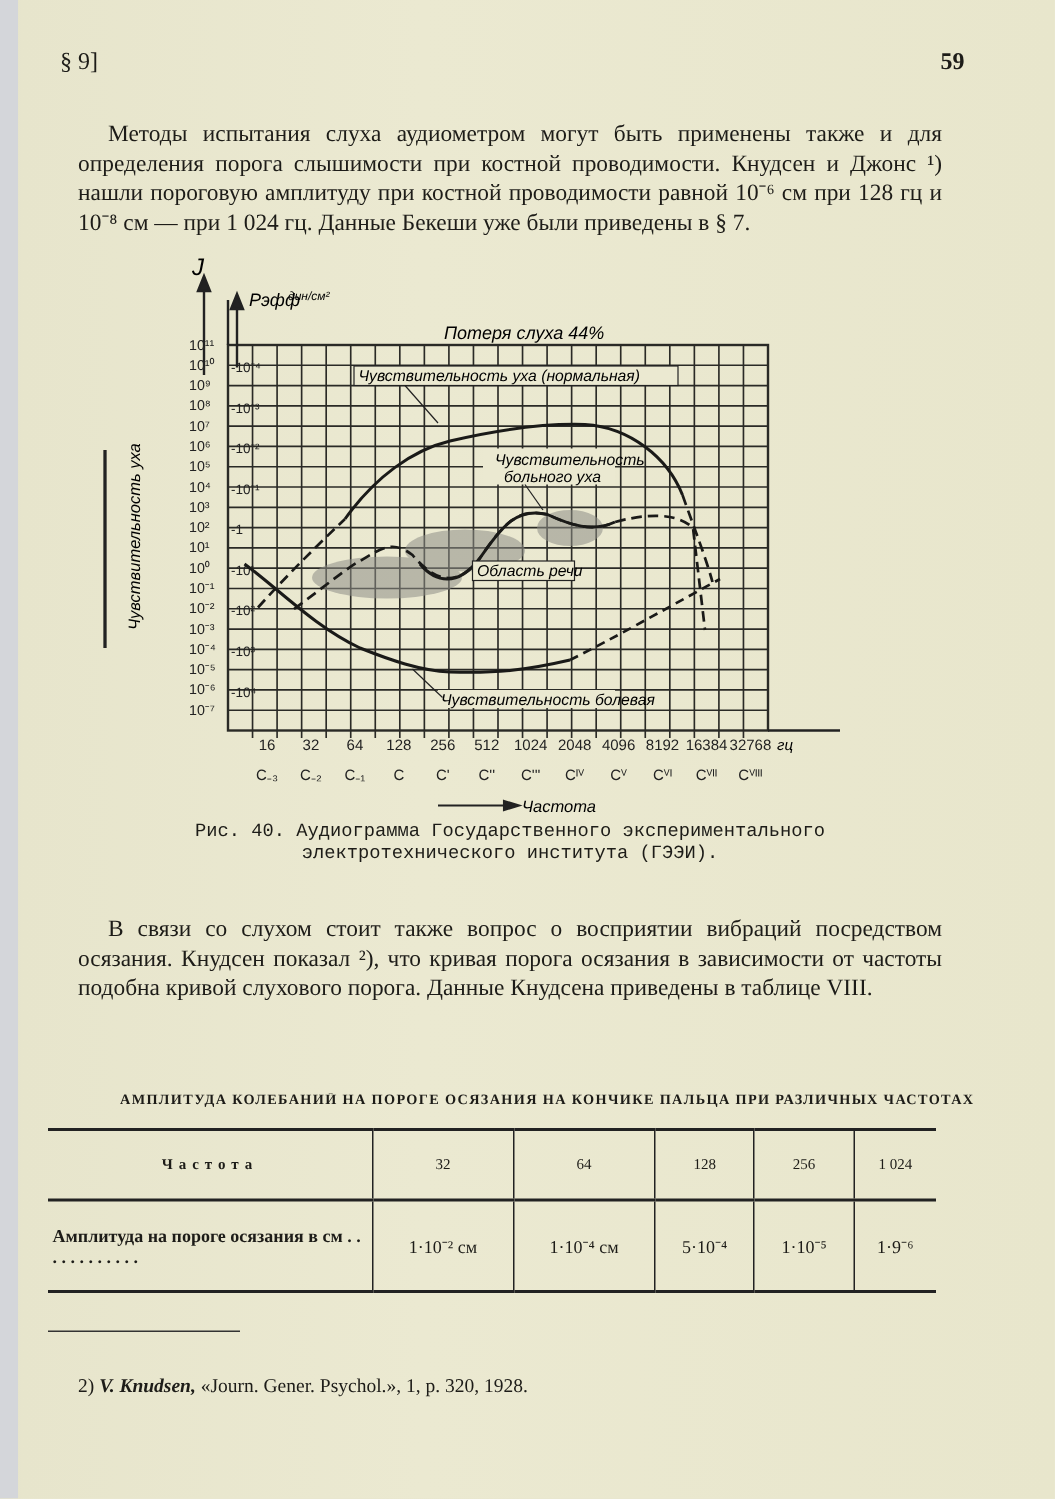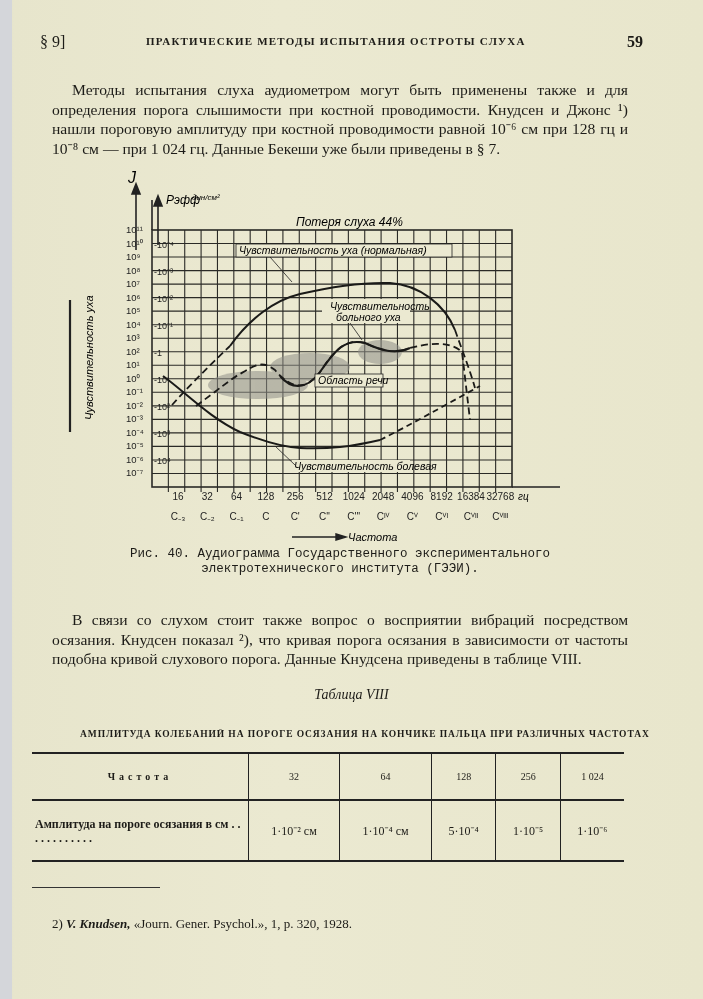--- a/index.html
+++ b/index.html
@@ -31,21 +31,20 @@
   #fn1{top:902px;} #fn2{top:916px;}
 </style>
 </head>
 <body>
 
 <div class="page">
   <div class="left-edge"></div>
 
   <div class="hdr">
     <span class="sec">§ 9]</span>
-    <span class="title">ПРАКТИЧЕСКИЕ МЕТОДЫ ИСПЫТАНИЯ ОСТРОТЫ СЛУХА</span>
     <span class="num">59</span>
   </div>
 
   <div class="para" id="p1">
     <p>Методы испытания слуха аудиометром могут быть применены также и для определения порога слышимости при костной проводимости. Кнудсен и Джонс ¹) нашли пороговую амплитуду при костной проводимости равной 10⁻⁶ см при 128 гц и 10⁻⁸ см — при 1 024 гц. Данные Бекеши уже были приведены в § 7.</p>
   </div>
 
   <svg class="chart" viewBox="0 160 703 420" width="703" height="420" xmlns="http://www.w3.org/2000/svg" font-family="Liberation Sans, sans-serif">
 
     <g stroke="#2a2a26" stroke-width="1.1" fill="none">
@@ -210,40 +209,39 @@
     </g>
     <text x="348" y="541" font-style="italic" font-size="11">Частота</text>
   </svg>
 
   <div class="cap">Рис. 40. Аудиограмма Государственного экспериментального электротехнического института (ГЭЭИ).</div>
 
   <div class="para" id="p2">
     <p>В связи со слухом стоит также вопрос о восприятии вибраций посредством осязания. Кнудсен показал ²), что кривая порога осязания в зависимости от частоты подобна кривой слухового порога. Данные Кнудсена приведены в таблице VIII.</p>
   </div>
 
-  <div class="tbl-title">Таблица VIII</div>
   <div class="tbl-sub">АМПЛИТУДА КОЛЕБАНИЙ НА ПОРОГЕ ОСЯЗАНИЯ НА КОНЧИКЕ ПАЛЬЦА ПРИ РАЗЛИЧНЫХ ЧАСТОТАХ</div>
 
   <table class="t8">
     <tbody>
         <tr class="head">
       <td class="colhead rowlab" style="text-align:center">Частота</td>
       <td>32</td>
       <td>64</td>
       <td>128</td>
       <td>256</td>
       <td>1 024</td>
     </tr>
     <tr class="body">
       <td class="rowlab">Амплитуда на пороге осязания в см . . . . . . . . . . . .</td>
       <td>1·10⁻² см</td>
       <td>1·10⁻⁴ см</td>
       <td>5·10⁻⁴</td>
       <td>1·10⁻⁵</td>
-      <td>1·10⁻⁶</td>
+      <td>1·9⁻⁶</td>
     </tr>
   </tbody>
     </table>
 
   <div class="fn-rule"></div>
   <div class="fn" id="fn2">
     <span>2)</span>
     <i>V. Knudsen,</i>
     <span>«Journ. Gener. Psychol.», 1, p. 320, 1928.</span>
   </div>

